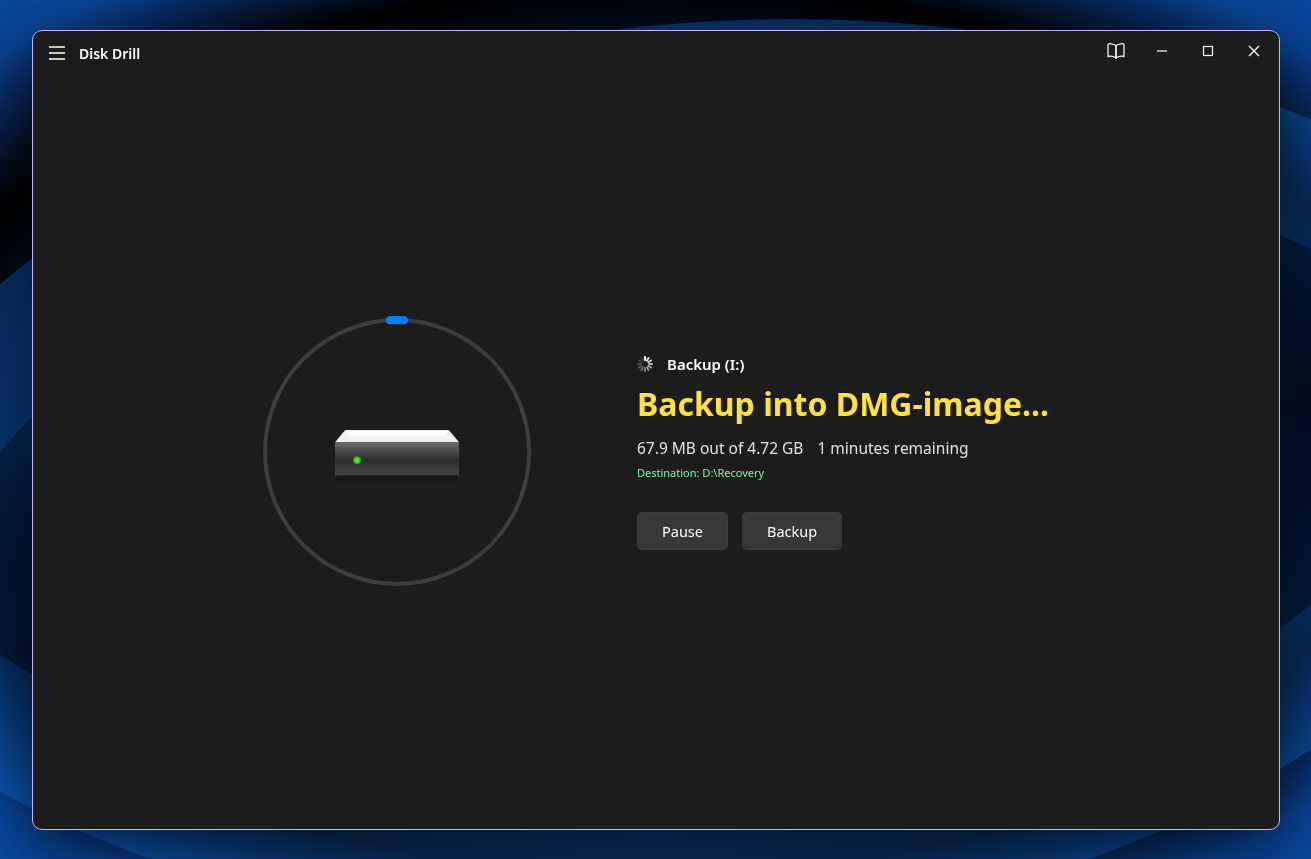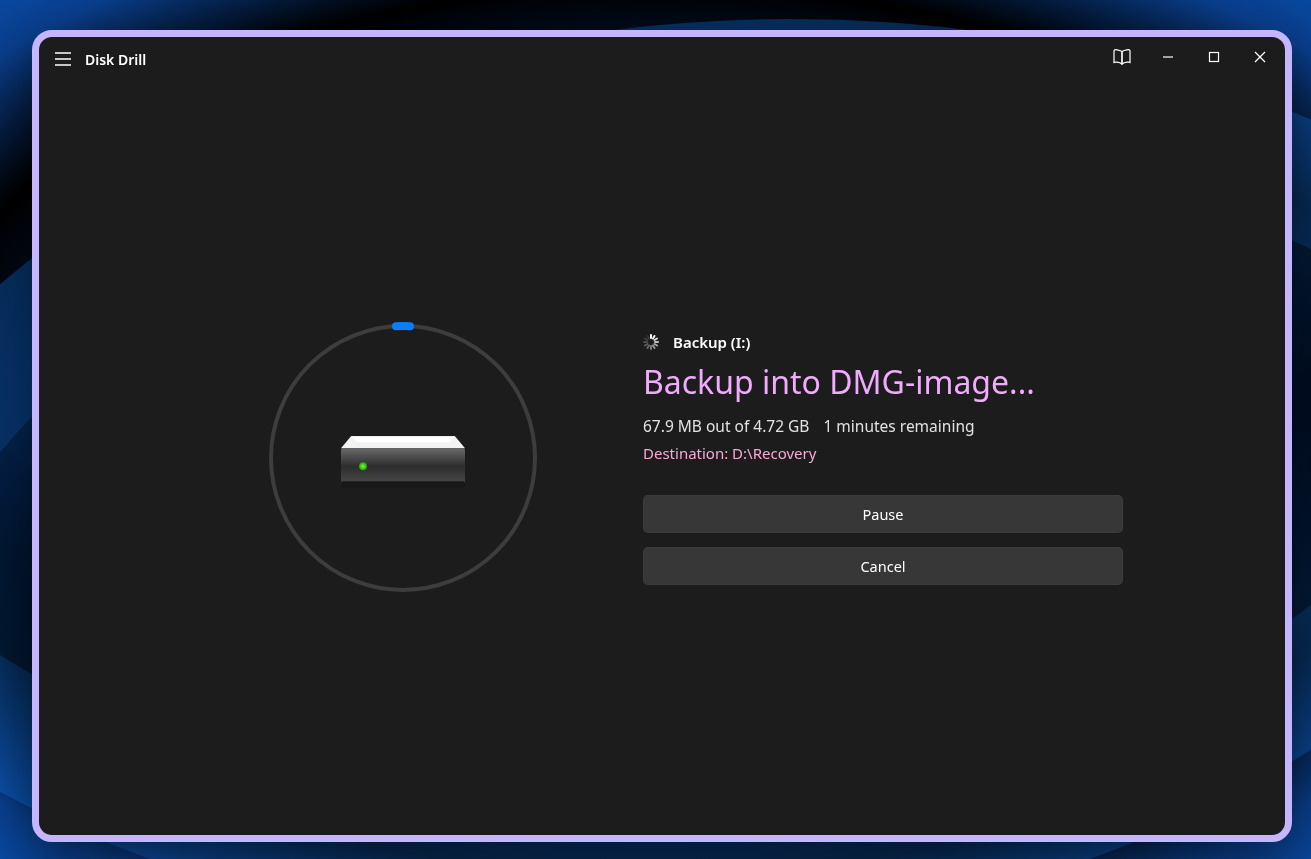--- a/index.html
+++ b/index.html
@@ -26,22 +26,22 @@
   }
   .desktop-swoops div{
     position:absolute;border-radius:50%;
     box-shadow:0 0 120px 40px rgba(20,120,240,.25) inset;
   }
   .s1{width:1800px;height:1200px;left:-400px;top:-500px;border:120px solid rgba(20,120,240,.35);}
   .s2{width:1800px;height:1200px;right:-500px;bottom:-600px;border:120px solid rgba(20,120,240,.35);}
   .window{
     position:absolute;left:32px;top:30px;width:1246px;height:798px;
     background:var(--win-bg);
-    border:7px solid #c4b5fd;
-    border-radius:20px;
+    border:1px solid #c4b5fd;
+    border-radius:10px;
     box-shadow:0 20px 60px rgba(0,0,0,.5);
     color:var(--text);
   }
   .titlebar{
     height:44px;display:flex;align-items:center;padding:0 6px 0 8px;
   }
   .hamburger{width:32px;height:32px;display:flex;align-items:center;justify-content:center;border-radius:4px;}
   .app-title{font-size:14px;font-weight:600;margin-left:6px;}
   .win-controls{position:absolute;right:2px;top:2px;display:flex;}
   .winbtn{width:46px;height:36px;display:flex;align-items:center;justify-content:center;border-radius:6px;}
@@ -53,25 +53,25 @@
   .progress-ring circle.track{fill:none;stroke:var(--ring);stroke-width:4;}
   .progress-ring path.prog{fill:none;stroke:var(--accent);stroke-width:8;stroke-linecap:round;}
   .drive-icon{position:absolute;left:50%;top:50%;transform:translate(-50%,-45%);}
   .right-block{width:480px;}
   .status-line{display:flex;align-items:center;gap:14px;font-size:15px;font-weight:600;margin-bottom:8px;}
   .spinner{width:16px;height:16px;position:relative;display:inline-block;}
   .spinner span{
     position:absolute;left:7px;top:0;width:2px;height:5px;background:#fff;
     transform-origin:1px 8px;border-radius:2px;
   }
-  h1.big-title{font-size:32px;font-weight:400;margin:0 0 12px 0;color:#f0abfc;}
+  h1.big-title{font-size:32px;font-weight:700;margin:0 0 12px 0;color:#fde047;}
   .line2{font-size:15.5px;color:#e2e2e2;}
   .gap{display:inline-block;width:10px;}
-  .line3{font-size:15px;color:#f9a8d4;margin-top:6px;}
-  .buttons{margin-top:32px;display:flex;gap:14px;flex-direction:column;}
+  .line3{font-size:11px;color:#86efac;margin-top:6px;}
+  .buttons{margin-top:32px;display:flex;gap:14px;}
   .btn{
     background:var(--btn-bg);color:#fff;border:1px solid #4a4a4a44;
     padding:8px 24px;font-size:14.5px;border-radius:5px;cursor:pointer;
     font-family:inherit;
   }
 </style>
 </head>
 <body>
 
 <div class="desktop-swoops">
@@ -169,17 +169,17 @@
 
       <div class="line2">
         <span>67.9 MB out of 4.72 GB</span><span class="gap"></span>
         <span>1 minutes remaining</span>
       </div>
 
       <div class="line3">Destination: D:\Recovery</div>
 
       <div class="buttons">
         <button class="btn">Pause</button>
-        <button class="btn">Cancel</button>
+        <button class="btn">Backup</button>
       </div>
     </div>
   </div>
 </div>
 
 </body></html>

